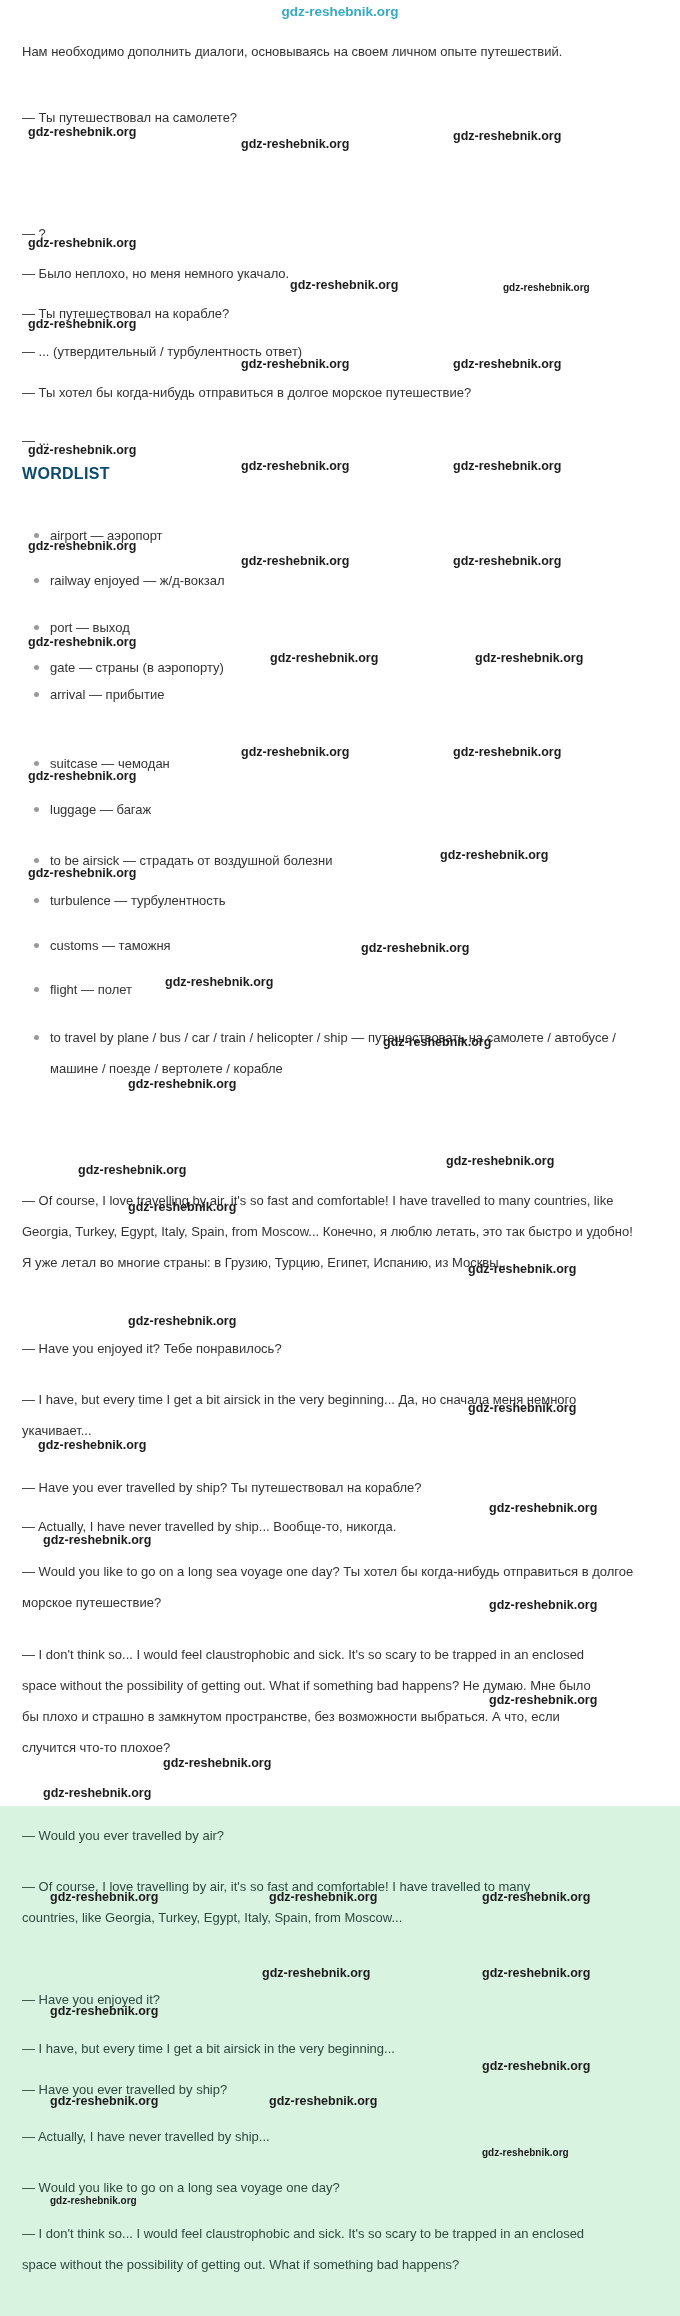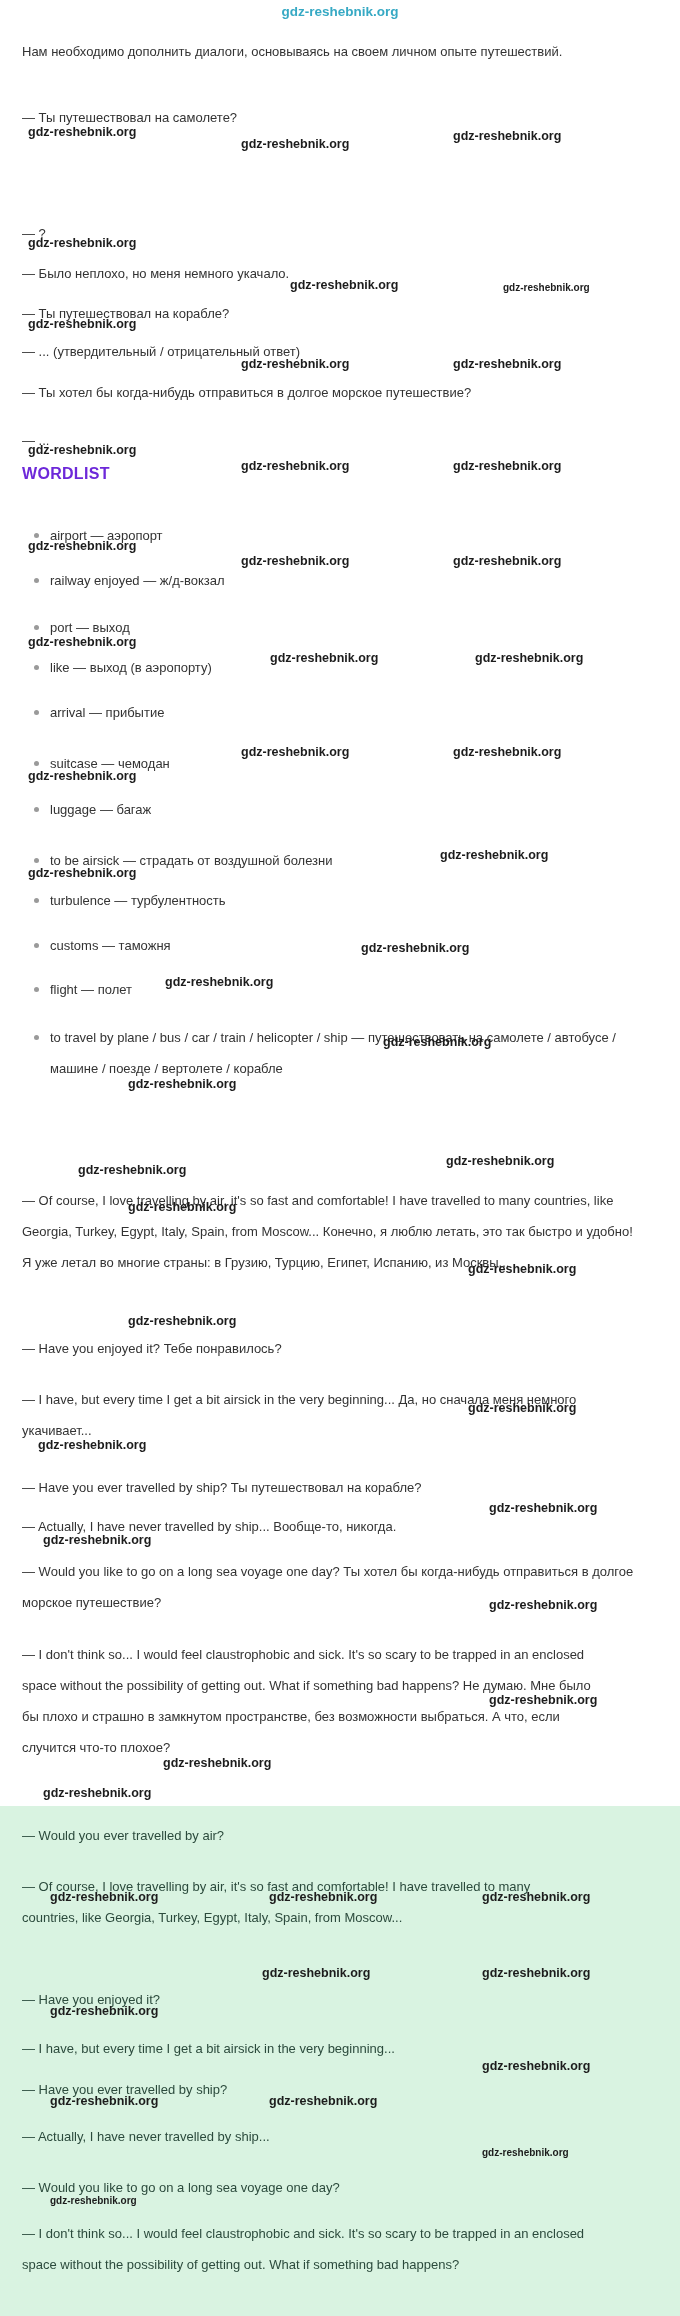--- a/index.html
+++ b/index.html
@@ -33,21 +33,21 @@
     position: absolute;
     left: 22px;
     width: 620px;
     font-size: 13px;
     line-height: 31px;
     color: #333333;
   }
   .wordlist-title {
     font-weight: 700;
     font-size: 16px;
-    color: #6d28d9;
+    color: #0c4a6e;
     letter-spacing: 0.3px;
   }
   .bullet {
     width: 600px;
     padding-left: 28px;
     box-sizing: content-box;
   }
   .bullet::before {
     content: "";
     position: absolute;
@@ -76,30 +76,30 @@
 
   <div class="green-bg"></div>
 
   <div class="header-wm">gdz-reshebnik.org</div>
 
   <div class="txt" style="top:36px">Нам необходимо дополнить диалоги, основываясь на своем личном опыте путешествий.</div>
   <div class="txt" style="top:102px">— Ты путешествовал на самолете?</div>
   <div class="txt" style="top:218px">— ?</div>
   <div class="txt" style="top:258px">— Было неплохо, но меня немного укачало.</div>
   <div class="txt" style="top:298px">— Ты путешествовал на корабле?</div>
-  <div class="txt" style="top:336px">— ... (утвердительный / отрицательный ответ)</div>
+  <div class="txt" style="top:336px">— ... (утвердительный / турбулентность ответ)</div>
   <div class="txt" style="top:377px">— Ты хотел бы когда-нибудь отправиться в долгое морское путешествие?</div>
   <div class="txt" style="top:425px">— ...</div>
 
   <div class="txt wordlist-title" style="top:458px">WORDLIST</div>
   <div class="txt bullet" style="top:520px">airport — аэропорт</div>
   <div class="txt bullet" style="top:565px">railway enjoyed — ж/д-вокзал</div>
   <div class="txt bullet" style="top:612px">port — выход</div>
-  <div class="txt bullet" style="top:652px">like — выход (в аэропорту)</div>
-  <div class="txt bullet" style="top:697px">arrival — прибытие</div>
+  <div class="txt bullet" style="top:652px">gate — страны (в аэропорту)</div>
+  <div class="txt bullet" style="top:679px">arrival — прибытие</div>
   <div class="txt bullet" style="top:748px">suitcase — чемодан</div>
   <div class="txt bullet" style="top:794px">luggage — багаж</div>
   <div class="txt bullet" style="top:845px">to be airsick — страдать от воздушной болезни</div>
   <div class="txt bullet" style="top:885px">turbulence — турбулентность</div>
   <div class="txt bullet" style="top:930px">customs — таможня</div>
   <div class="txt bullet" style="top:974px">flight — полет</div>
   <div class="txt bullet" style="top:1022px">to travel by plane / bus / car / train / helicopter / ship — путешествовать на самолете / автобусе / машине / поезде / вертолете / корабле</div>
 
   <div class="txt" style="top:1185px">— Of course, I love travelling by air, it's so fast and comfortable! I have travelled to many countries, like Georgia, Turkey, Egypt, Italy, Spain, from Moscow... Конечно, я люблю летать, это так быстро и удобно! Я уже летал во многие страны: в Грузию, Турцию, Египет, Испанию, из Москвы...</div>
   <div class="txt" style="top:1333px">— Have you enjoyed it? Тебе понравилось?</div>

